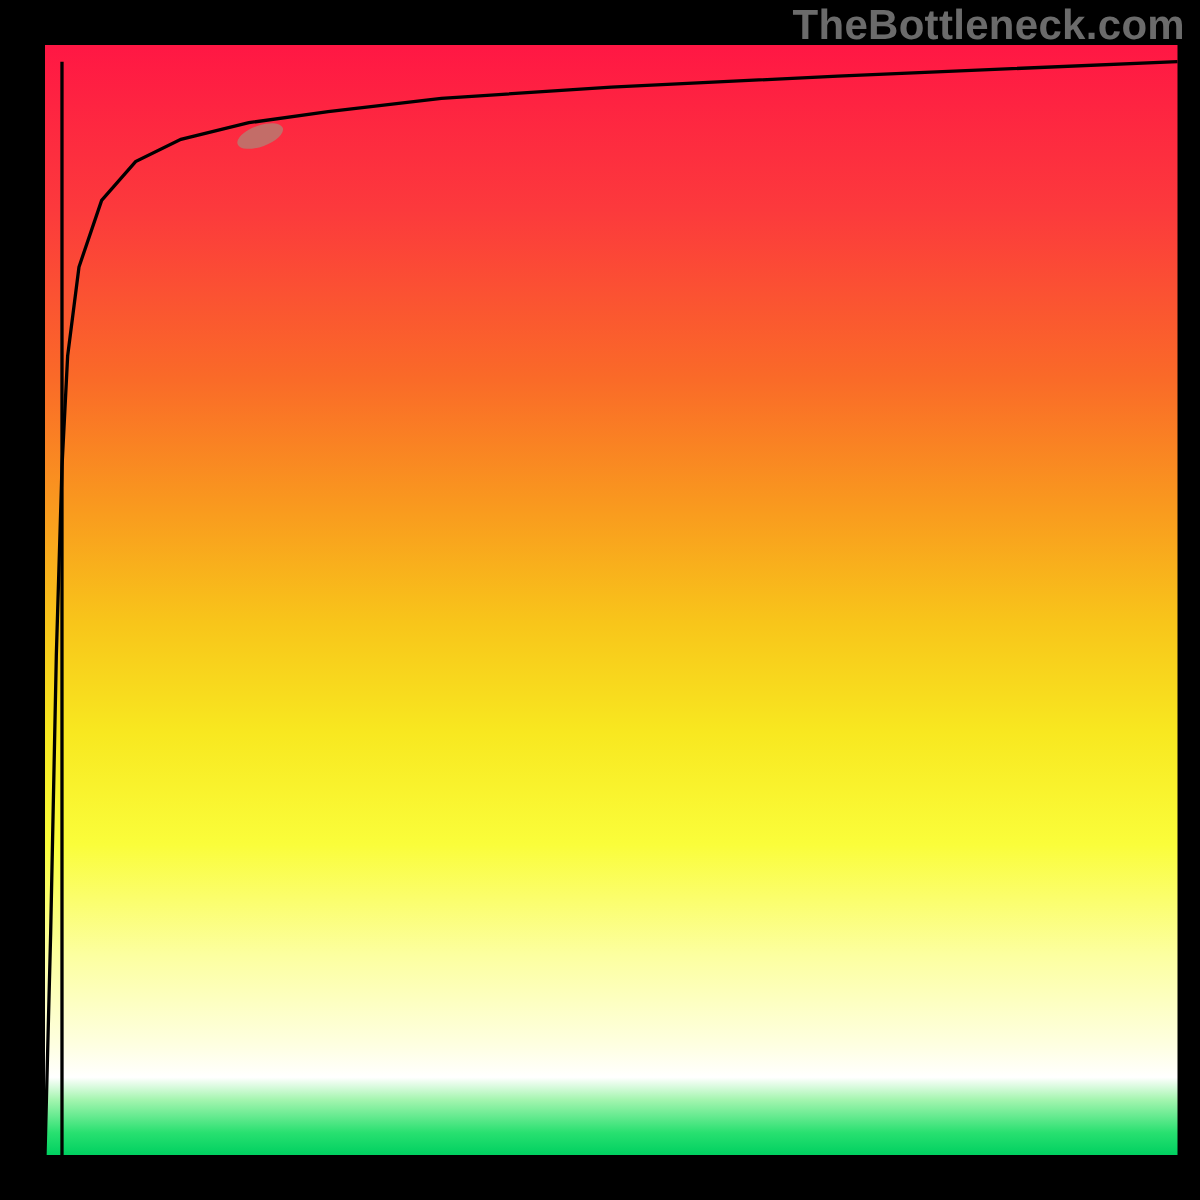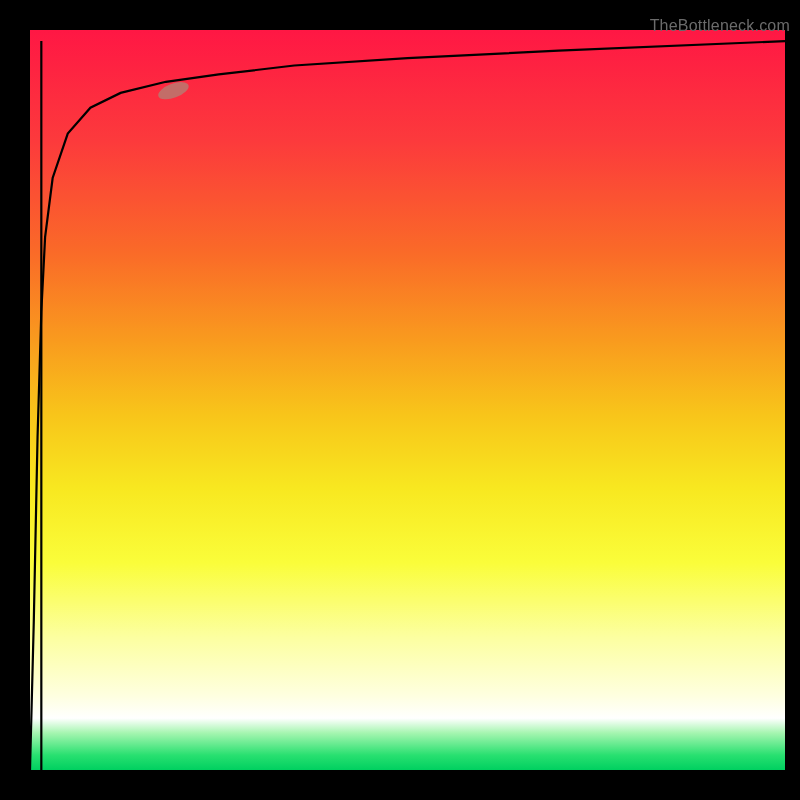--- a/index.html
+++ b/index.html
@@ -36,24 +36,24 @@
       #fcffa0 82%,
       #feffe0 90%,
       #ffffff 93%,
       #a5f5b0 95%,
       #28e070 98%,
       #00d060 100%
     );
   }
   .watermark {
     position: absolute;
-    top: 17px;
+    top: 1px;
     right: 10px;
-    font-size: 16px;
-    font-weight: 400;
+    font-size: 28px;
+    font-weight: 700;
     color: #6b6b6b;
     letter-spacing: 0.2px;
     user-select: none;
   }
   svg.curve {
     position: absolute;
     left: 0;
     top: 0;
     width: 800px;
     height: 800px;

